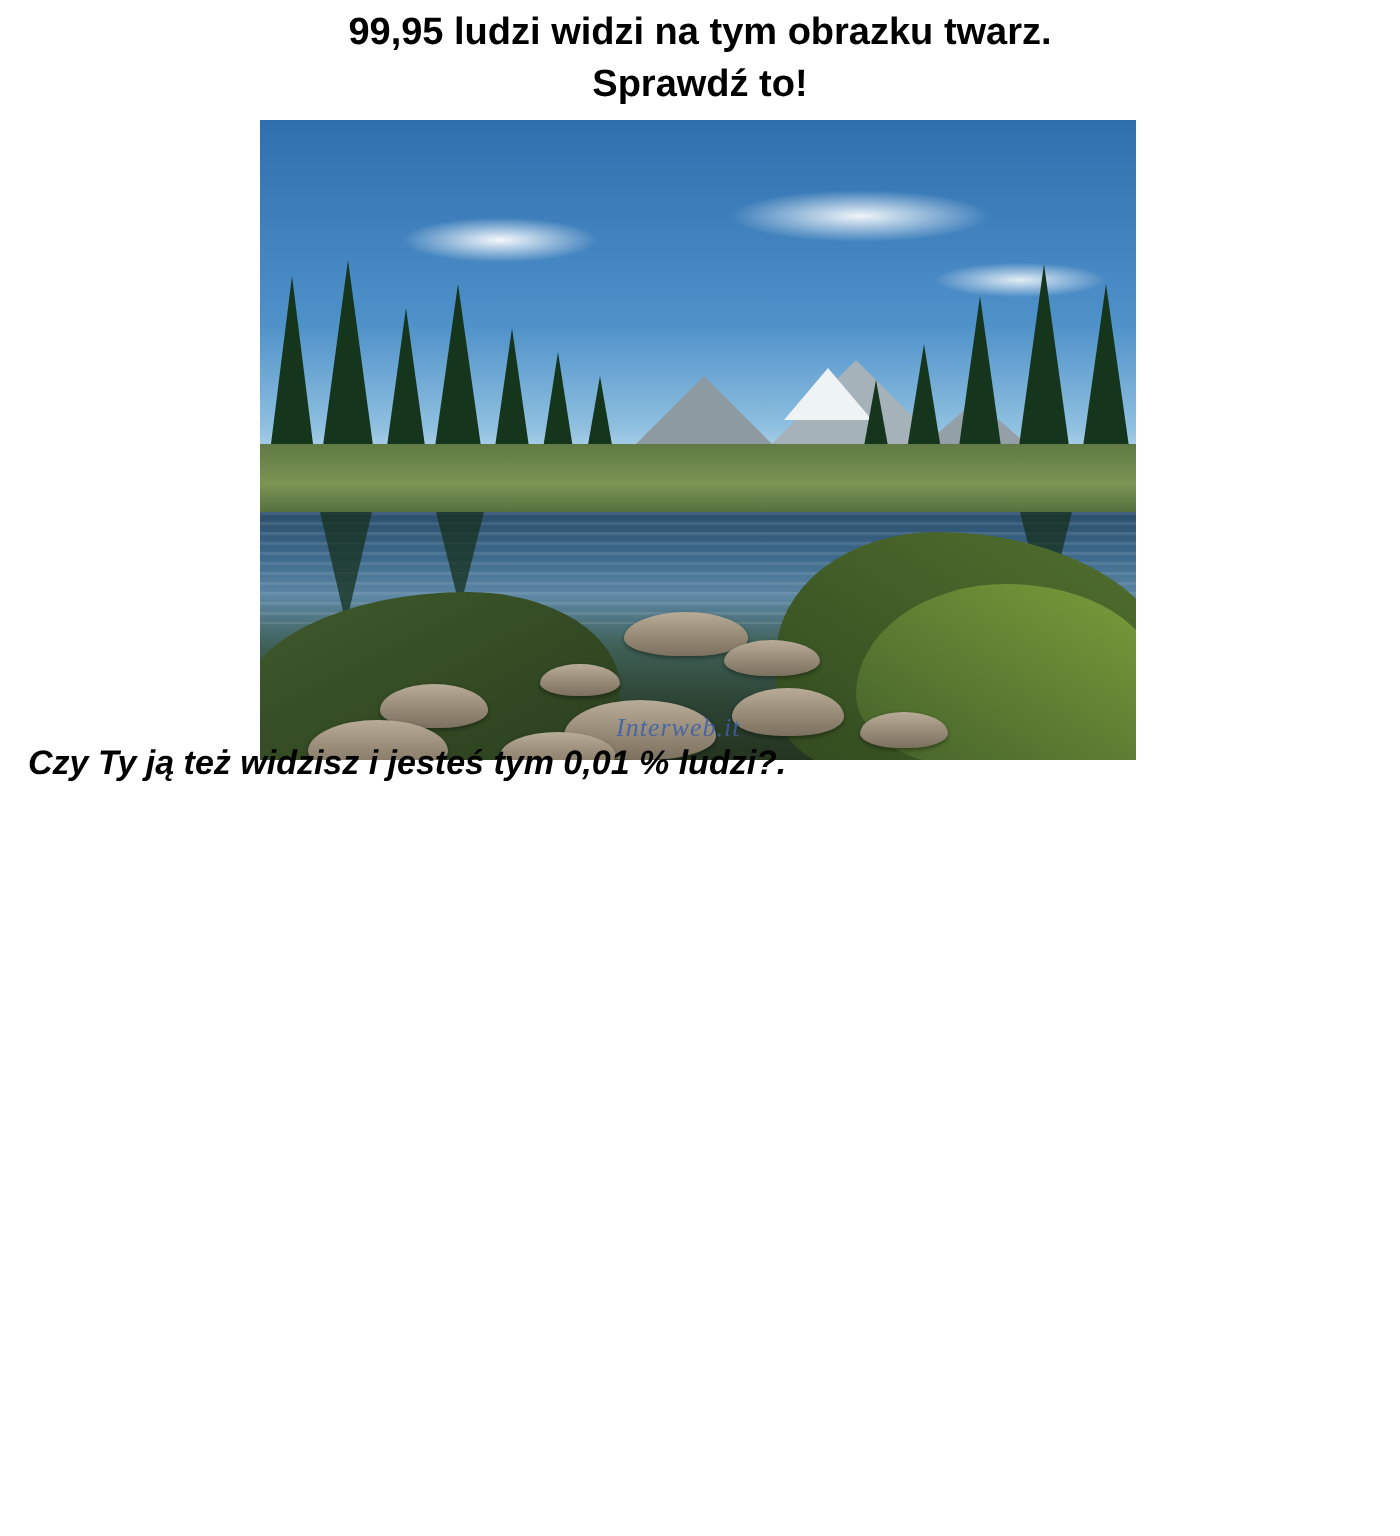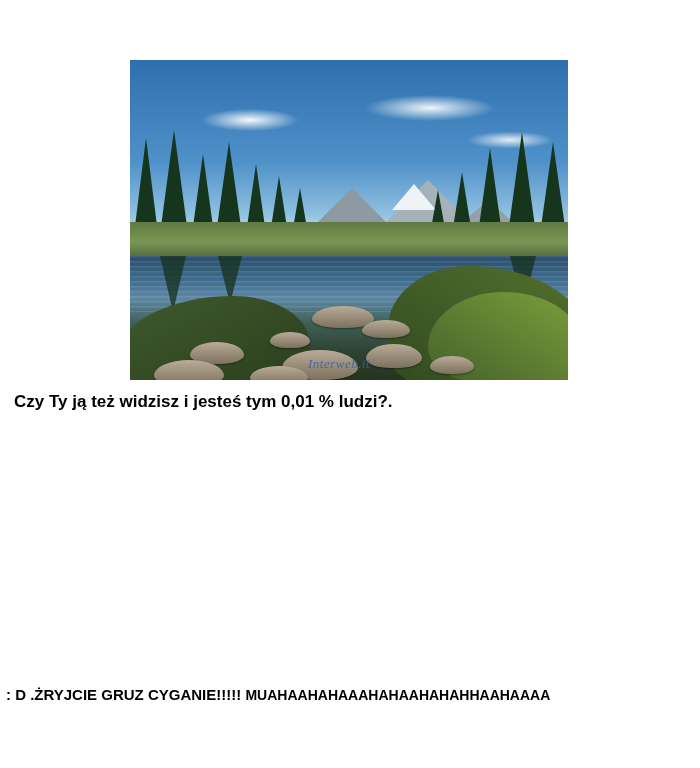--- a/index.html
+++ b/index.html
@@ -210,23 +210,24 @@
     font-style: italic;
     font-size: 13px;
     color: #3b5fa8;
     opacity: 0.85;
     letter-spacing: 0.5px;
   }
 
   .caption-mid {
     position: absolute;
     left: 14px;
-    top: 392px;
+    top: 372px;
     font-size: 17px;
     font-weight: bold;
+    font-style: italic;
   }
 
   .footer {
     position: absolute;
     left: 6px;
     top: 684px;
     width: 690px;
     font-size: 15px;
     font-weight: bold;
     line-height: 1.45;
@@ -236,20 +237,24 @@
   }
   .footer-tail {
     font-size: 14px;
   }
 </style>
 </head>
 <body>
 
 <div class="page">
 
+  <div class="headline">
+    <span>99,95 ludzi widzi na tym obrazku twarz.</span>
+    <span class="headline-line2">Sprawdź to!</span>
+  </div>
 
   <div class="photo-frame">
     <div class="photo">
 
       <div class="mountains">
         <div class="mtn mtn-a"></div>
         <div class="mtn mtn-b"></div>
         <div class="mtn mtn-c"></div>
         <div class="mtn-snow"></div>
       </div>
@@ -292,19 +297,15 @@
       <div class="rock" style="left:300px; top:296px; width:44px; height:18px;"></div>
       <div class="rock" style="left:120px; top:306px; width:58px; height:20px;"></div>
 
       <div class="watermark">Interweb.it</div>
     </div>
   </div>
 
   <div class="caption-mid">Czy Ty ją też widzisz i jesteś tym 0,01 % ludzi?.</div>
 
   <div class="footer">
-    <span class="footer-line2">
-      <span>: D .ŻRYJCIE GRUZ CYGANIE!!!!!</span>
-      <span class="footer-tail">MUAHAAHAHAAAHAHAAHAHAHHAAHAAAA</span>
-    </span>
   </div>
 
 </div>
 
 </body></html>

